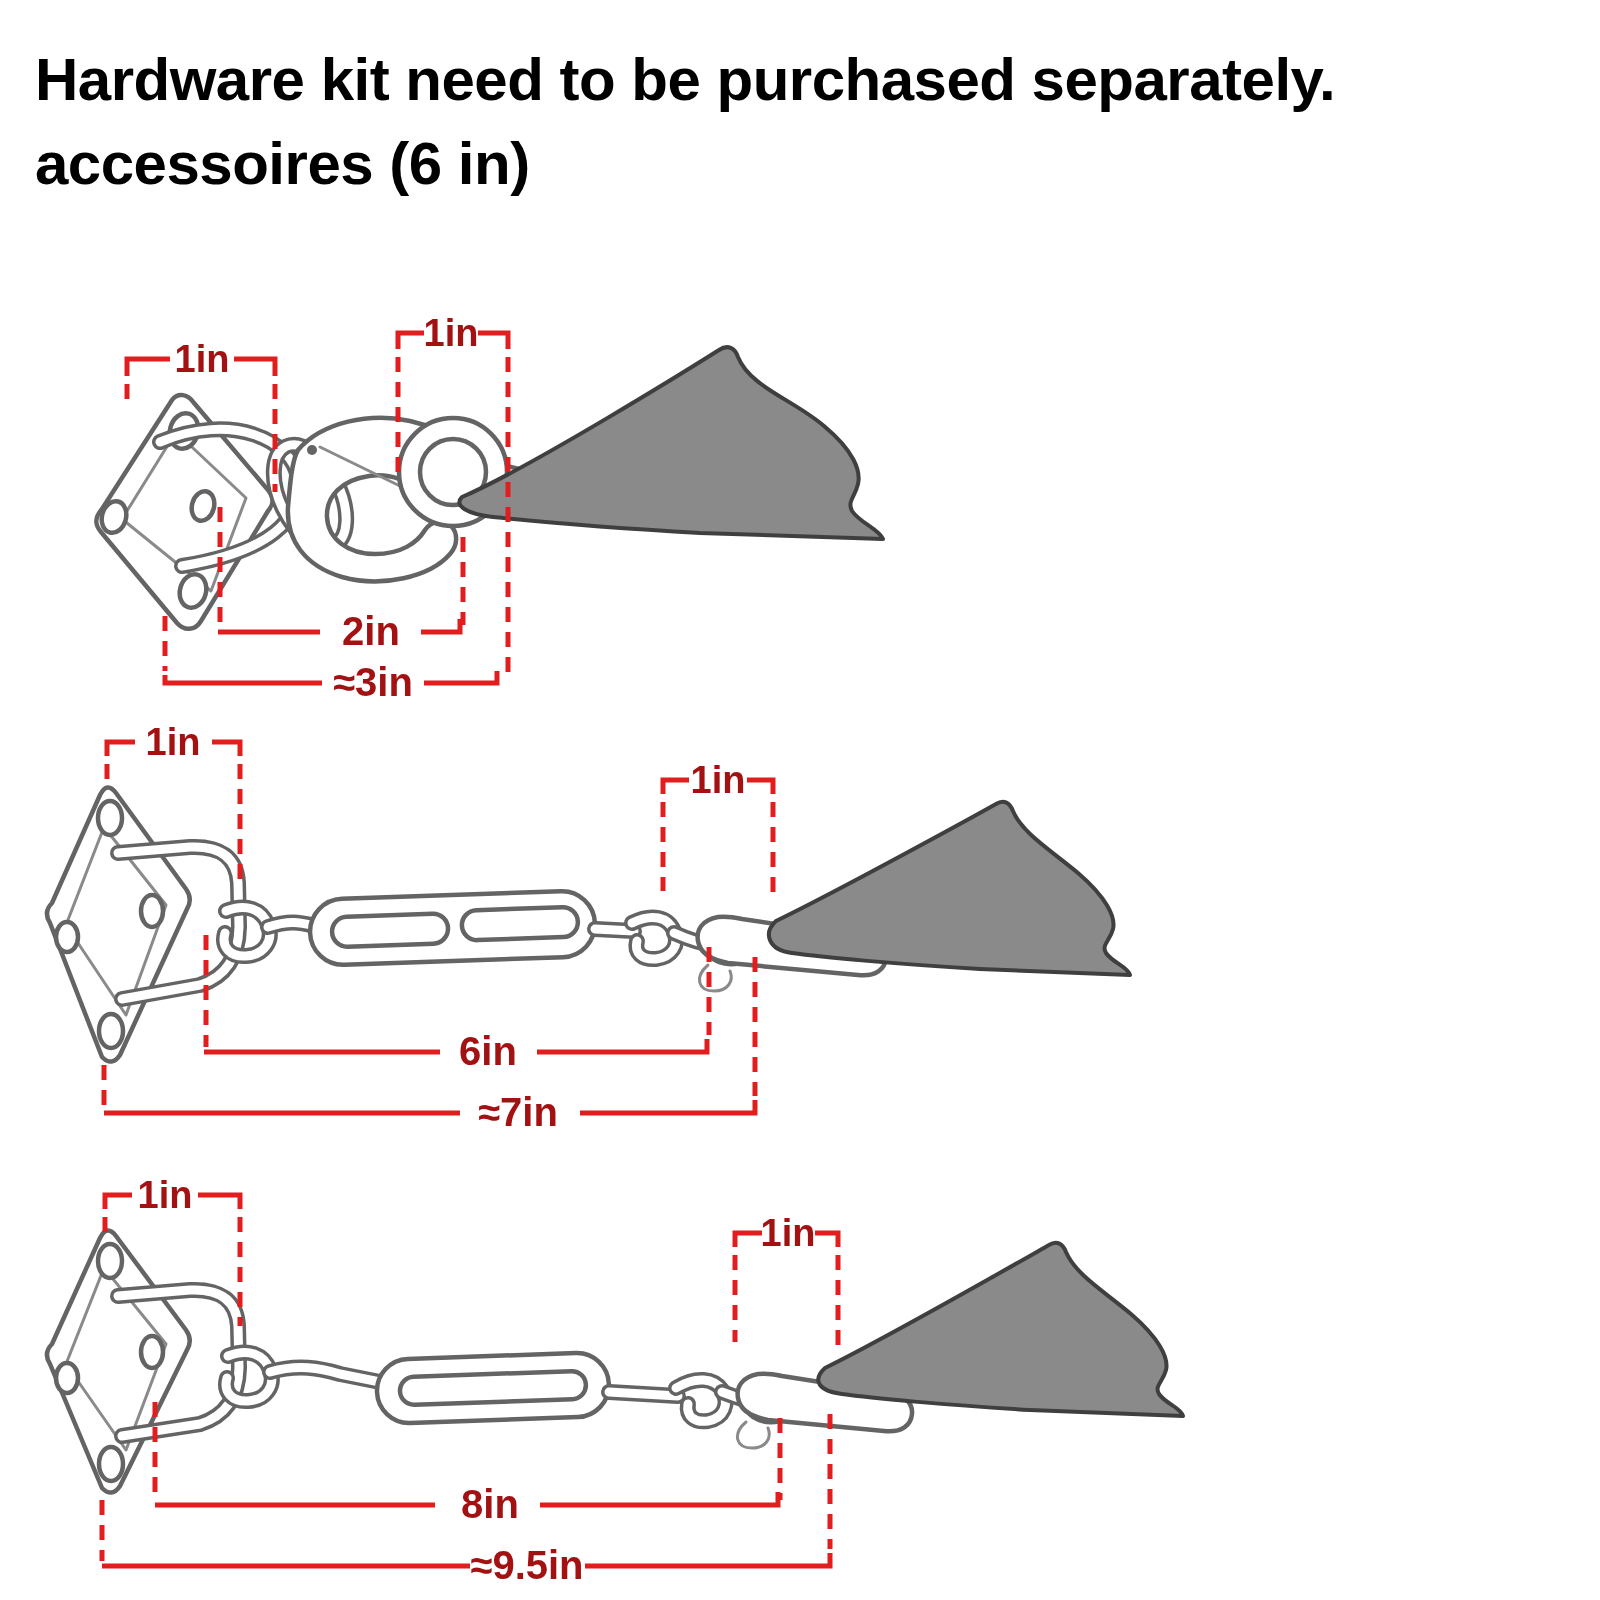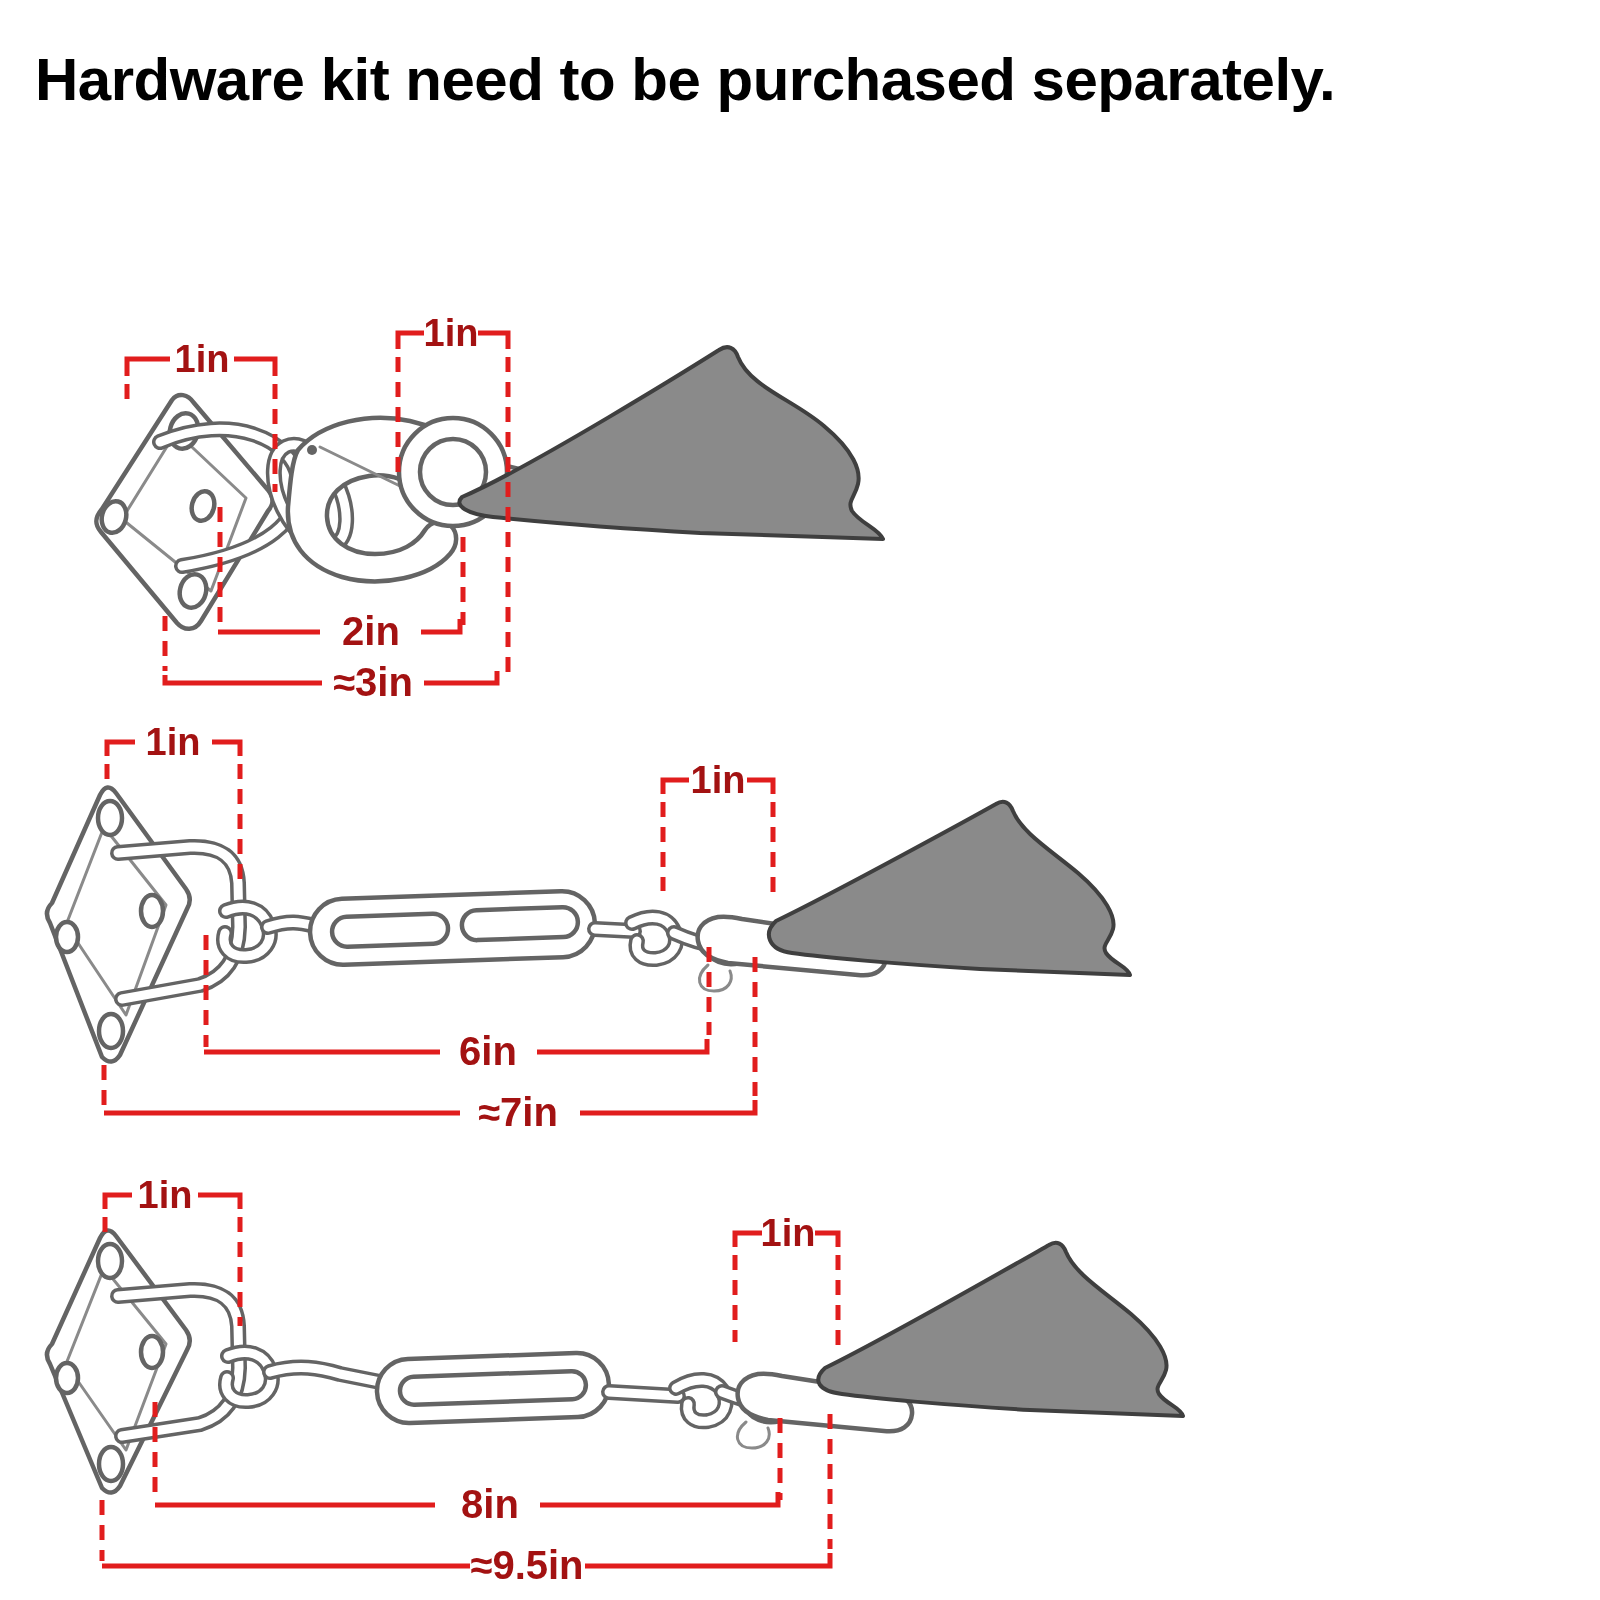--- a/index.html
+++ b/index.html
@@ -38,20 +38,21 @@
   .sail{fill:var(--sail-fill);stroke:var(--sail-outline);stroke-width:4;stroke-linejoin:round;}
   .rivet{fill:var(--outline);stroke:none;}
 </style>
 </head>
 <body>
 
 <div class="page">
 
   <div class="title">
     <div>Hardware kit need to be purchased separately.</div>
+    <div>accessoires (6 in)</div>
   </div>
 
   <svg class="diagram" style="left:60px;top:300px;width:860px;height:410px" viewBox="0 0 860 410">
 
     <g>
       <path class="hw" d="M 112,100 C 118,92 128,94 134,103 L 208,190 C 214,198 214,204 208,211
                           L 141,321 C 135,331 124,331 117,323 L 41,232 C 34,224 35,217 42,209 Z"></path>
       <path class="hw-thin" d="M 116,132 L 186,198 L 151,291 L 62,219 Z"></path>
       <ellipse class="hw" cx="124" cy="131" rx="14" ry="18" transform="rotate(15 124 131)"></ellipse>
       <ellipse class="hw" cx="54" cy="217" rx="12" ry="16" transform="rotate(15 54 217)"></ellipse>

